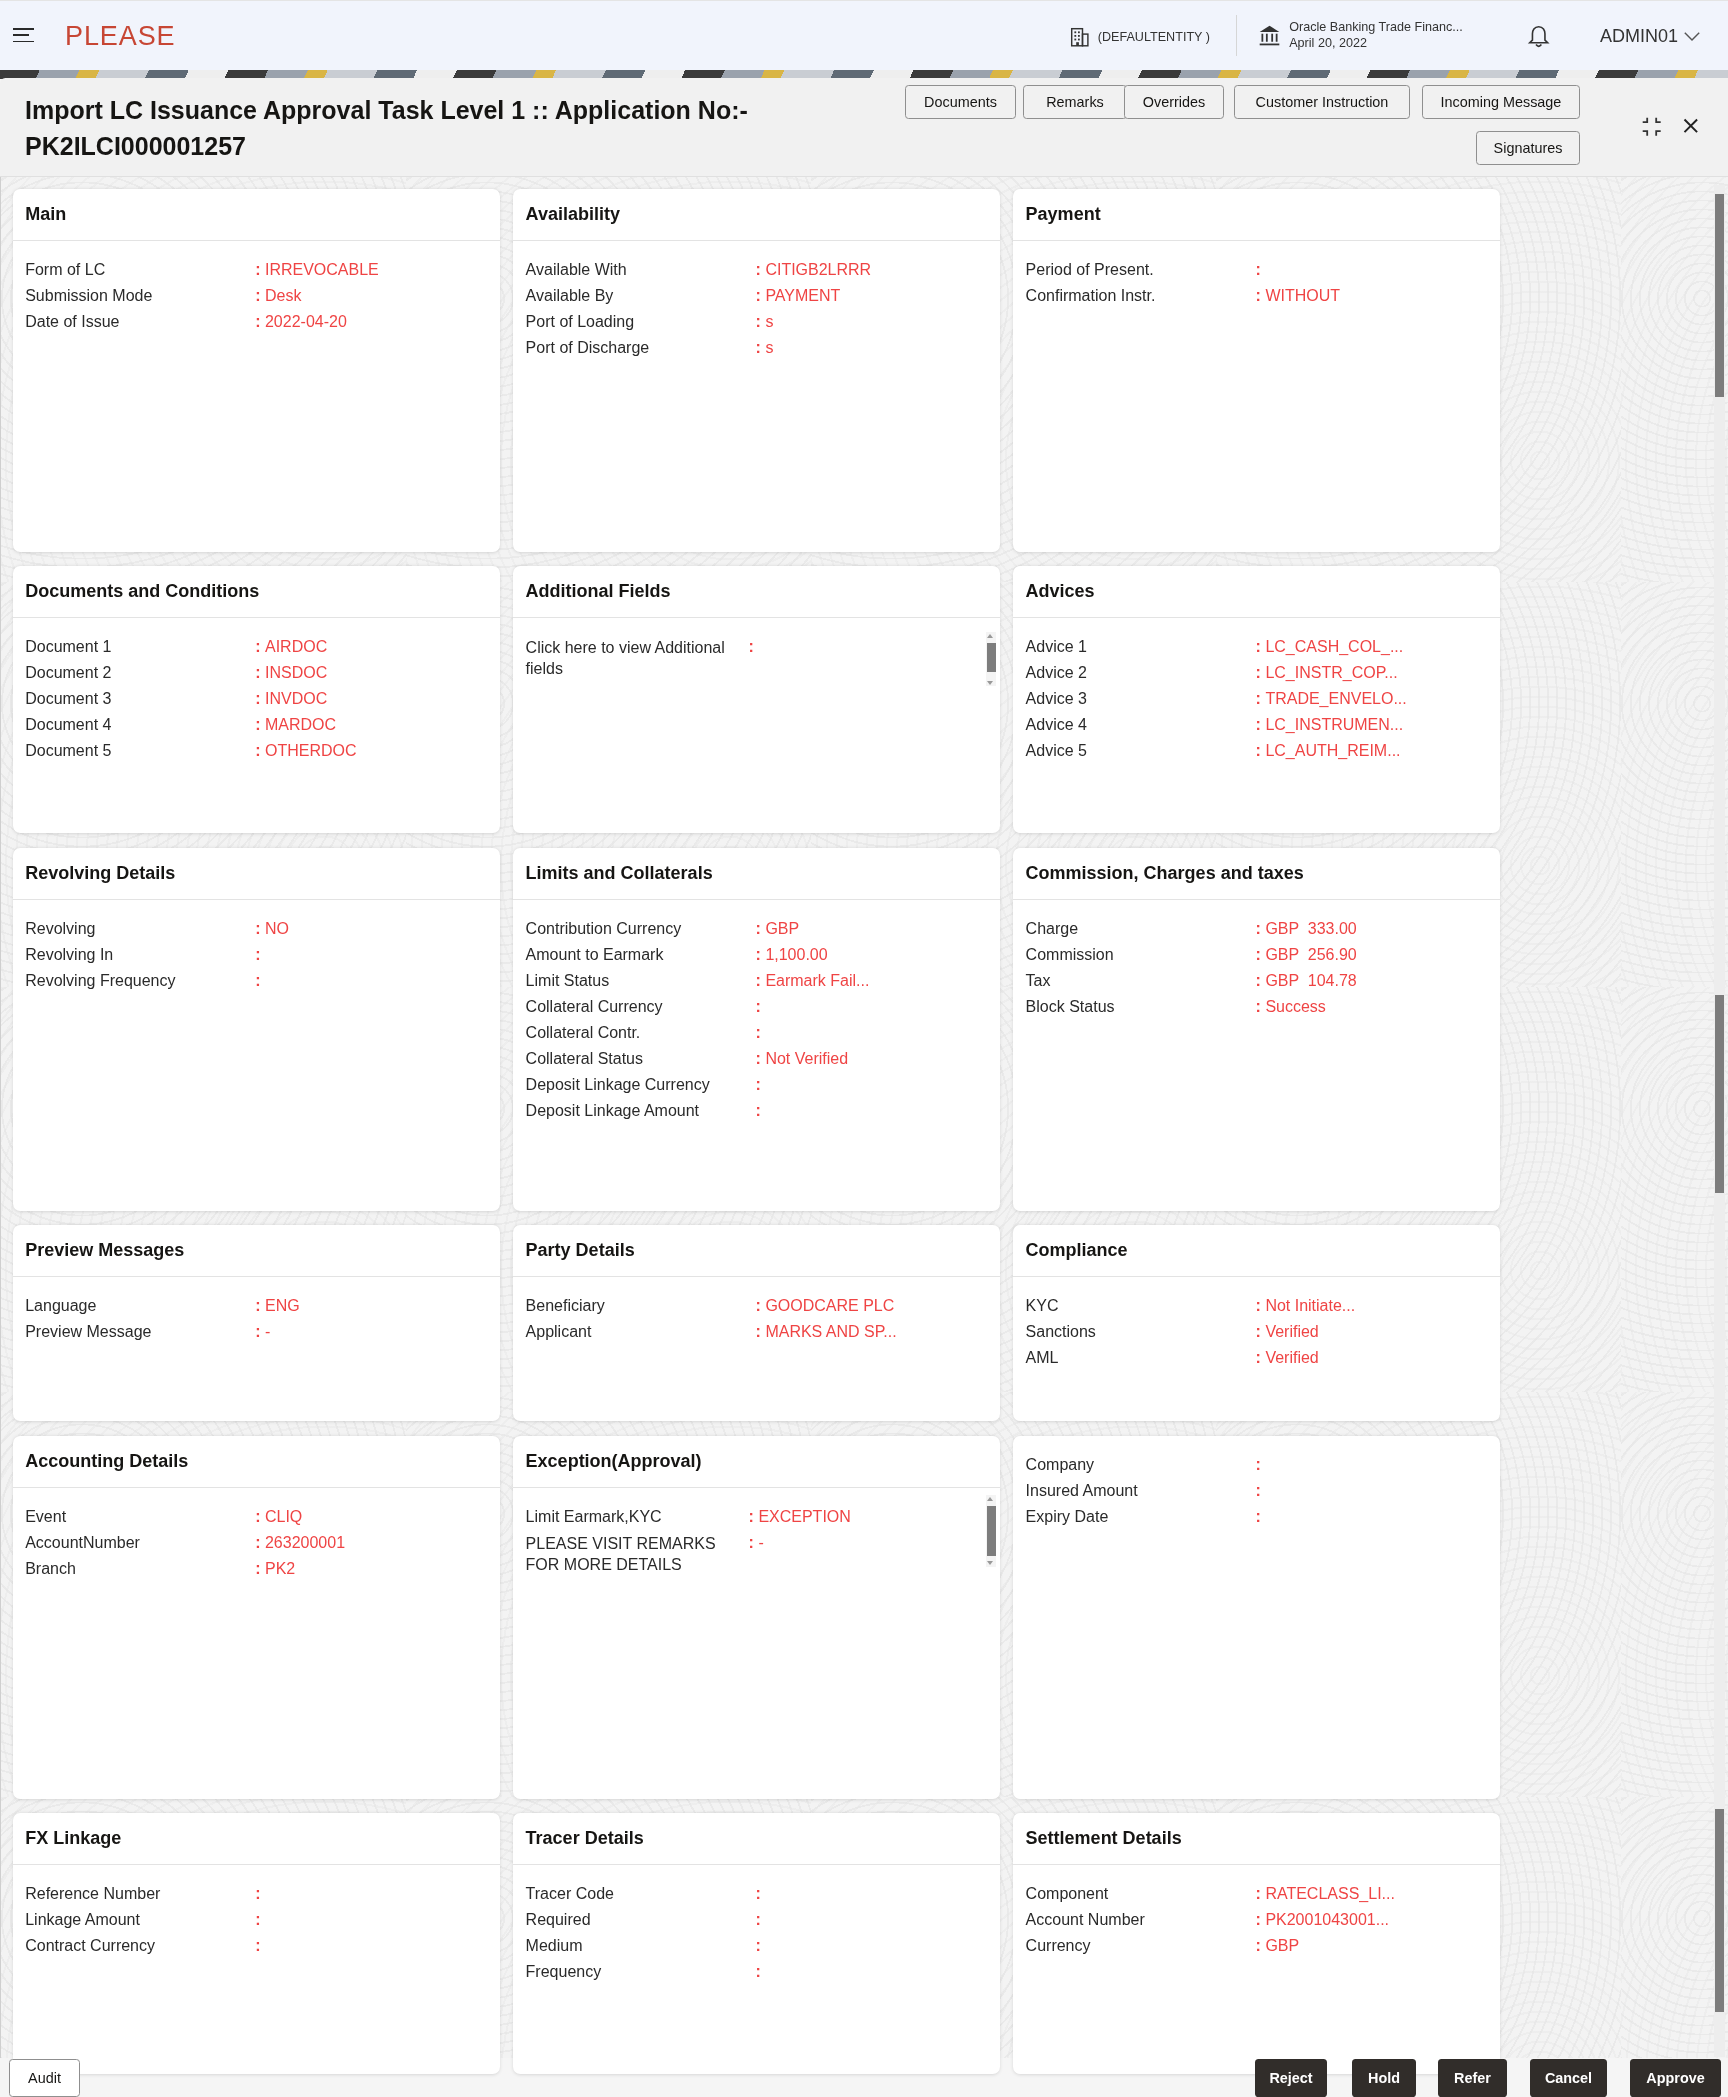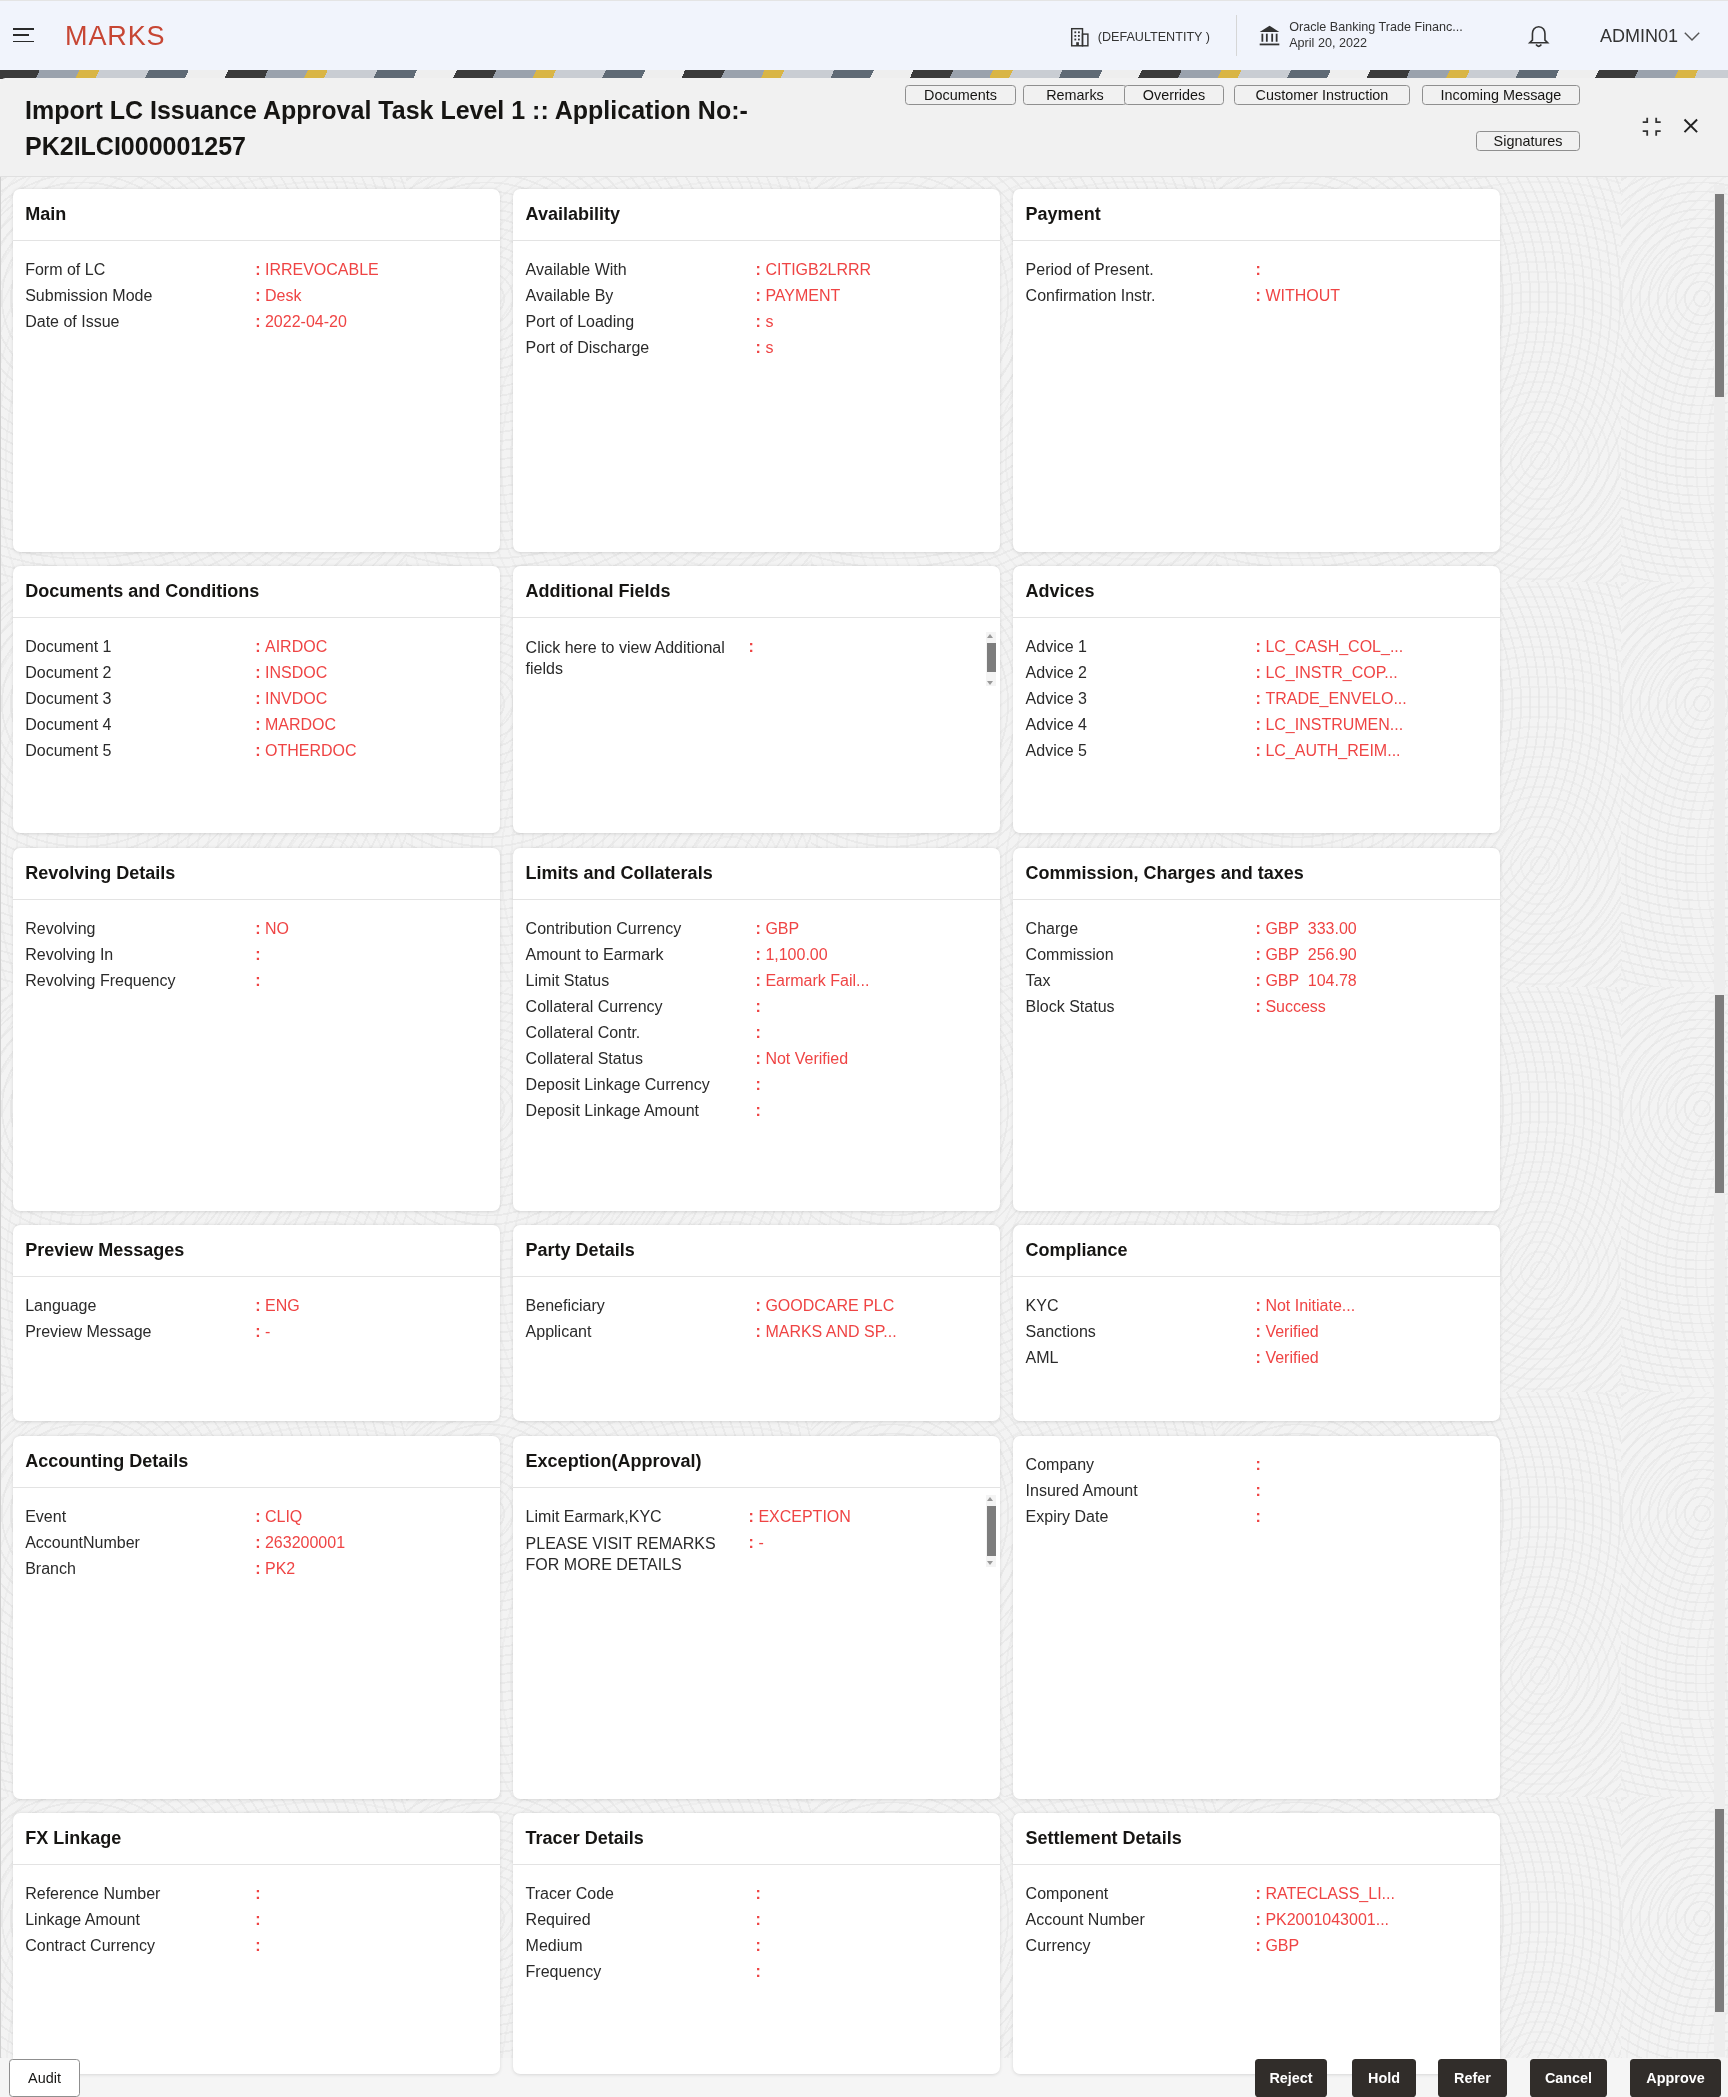--- a/index.html
+++ b/index.html
@@ -43,21 +43,21 @@
   .panel-head {
     position: absolute; left: 0; top: 78px; width: 1728px; height: 99px;
     background: #f1f1f1; border-bottom: 0.9px solid #e0e0e0;
     border-top-left-radius: 5.4px;
   }
   .page-title {
     position: absolute; left: 25px; top: 14.4px; width: 810px;
     font-size: 25px; font-weight: bold; line-height: 36px; color: #161513;
   }
   .hbtn {
-    position: absolute; height: 20px; background: #f1f1f1;
+    position: absolute; height: 34px; background: #f1f1f1;
     border: 0.9px solid #8f8f8f; border-radius: 3.6px;
     font-family: "Liberation Sans", sans-serif; font-size: 14.4px; color: #161513;
     display: flex; align-items: center; justify-content: center;
   }
   .expand-icon { position: absolute; left: 1640px; top: 115px; width: 23.4px; height: 23.4px; }
   .close-icon  { position: absolute; left: 1680px; top: 115px; width: 21.6px; height: 21.6px; }
 
   
   .content {
     position: absolute; left: 0; top: 177px; width: 1728px; height: 1881px;
@@ -111,21 +111,21 @@
 </style>
 </head>
 <body>
 
 <div class="topbar">
   <div class="hamburger">
       <span></span>
       <span></span>
       <span></span>
     </div>
-  <div class="logo">MARKS</div>
+  <div class="logo">PLEASE</div>
 
   <div class="entity">
     <svg viewBox="0 0 24 24">
         <rect x="3" y="3" width="12" height="19" fill="none" stroke="#333" stroke-width="1.6"></rect>
         <rect x="15" y="9" width="6" height="13" fill="none" stroke="#333" stroke-width="1.6"></rect>
         <rect x="6" y="6" width="2" height="2" fill="#333"></rect>
         <rect x="10" y="6" width="2" height="2" fill="#333"></rect>
         <rect x="6" y="10" width="2" height="2" fill="#333"></rect>
         <rect x="10" y="10" width="2" height="2" fill="#333"></rect>
         <rect x="6" y="14" width="2" height="2" fill="#333"></rect>

